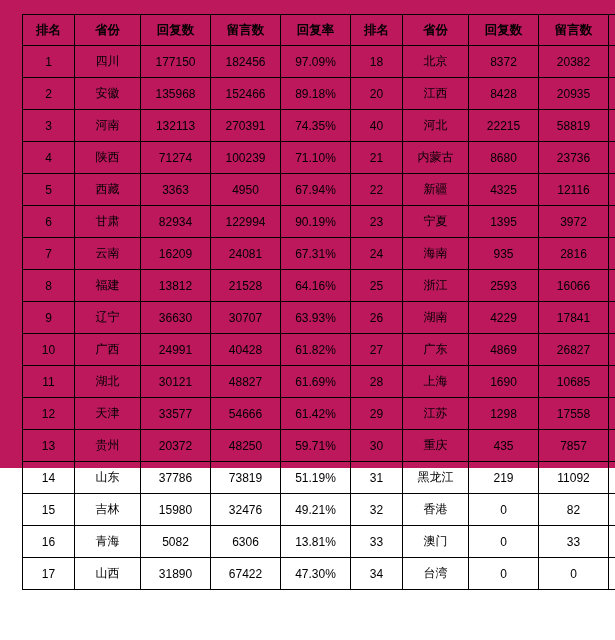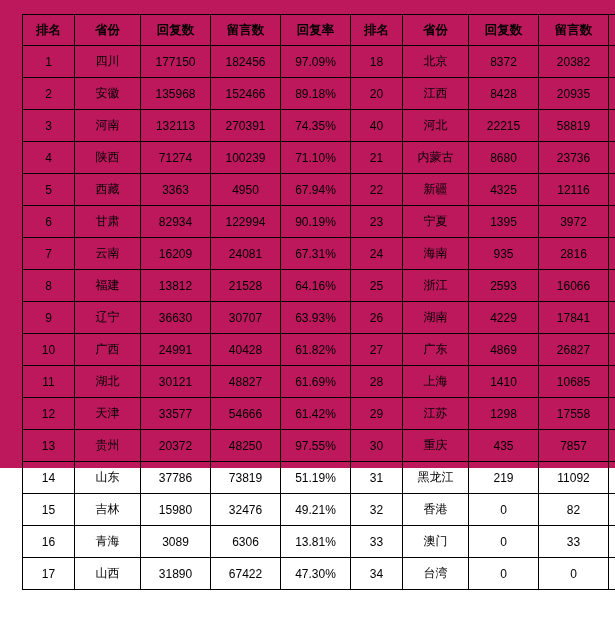--- a/index.html
+++ b/index.html
@@ -214,42 +214,42 @@
         <td class="cell-num">18.15%</td>
       </tr>
       <tr>
         <td class="cell-num">11</td>
         <td class="cell-cn">湖北</td>
         <td class="cell-num">30121</td>
         <td class="cell-num">48827</td>
         <td class="cell-num">61.69%</td>
         <td class="cell-num">28</td>
         <td class="cell-cn">上海</td>
-        <td class="cell-num">1410</td>
+        <td class="cell-num">1690</td>
         <td class="cell-num">10685</td>
         <td class="cell-num">10.48%</td>
       </tr>
       <tr>
         <td class="cell-num">12</td>
         <td class="cell-cn">天津</td>
         <td class="cell-num">33577</td>
         <td class="cell-num">54666</td>
         <td class="cell-num">61.42%</td>
         <td class="cell-num">29</td>
         <td class="cell-cn">江苏</td>
         <td class="cell-num">1298</td>
         <td class="cell-num">17558</td>
         <td class="cell-num">6.71%</td>
       </tr>
       <tr>
         <td class="cell-num">13</td>
         <td class="cell-cn">贵州</td>
         <td class="cell-num">20372</td>
         <td class="cell-num">48250</td>
-        <td class="cell-num">97.55%</td>
+        <td class="cell-num">59.71%</td>
         <td class="cell-num">30</td>
         <td class="cell-cn">重庆</td>
         <td class="cell-num">435</td>
         <td class="cell-num">7857</td>
         <td class="cell-num">5.54%</td>
       </tr>
       <tr>
         <td class="cell-num">14</td>
         <td class="cell-cn">山东</td>
         <td class="cell-num">37786</td>
@@ -269,21 +269,21 @@
         <td class="cell-num">49.21%</td>
         <td class="cell-num">32</td>
         <td class="cell-cn">香港</td>
         <td class="cell-num">0</td>
         <td class="cell-num">82</td>
         <td class="cell-num">0.00%</td>
       </tr>
       <tr>
         <td class="cell-num">16</td>
         <td class="cell-cn">青海</td>
-        <td class="cell-num">3089</td>
+        <td class="cell-num">5082</td>
         <td class="cell-num">6306</td>
         <td class="cell-num">13.81%</td>
         <td class="cell-num">33</td>
         <td class="cell-cn">澳门</td>
         <td class="cell-num">0</td>
         <td class="cell-num">33</td>
         <td class="cell-num">0.00%</td>
       </tr>
       <tr>
         <td class="cell-num">17</td>

